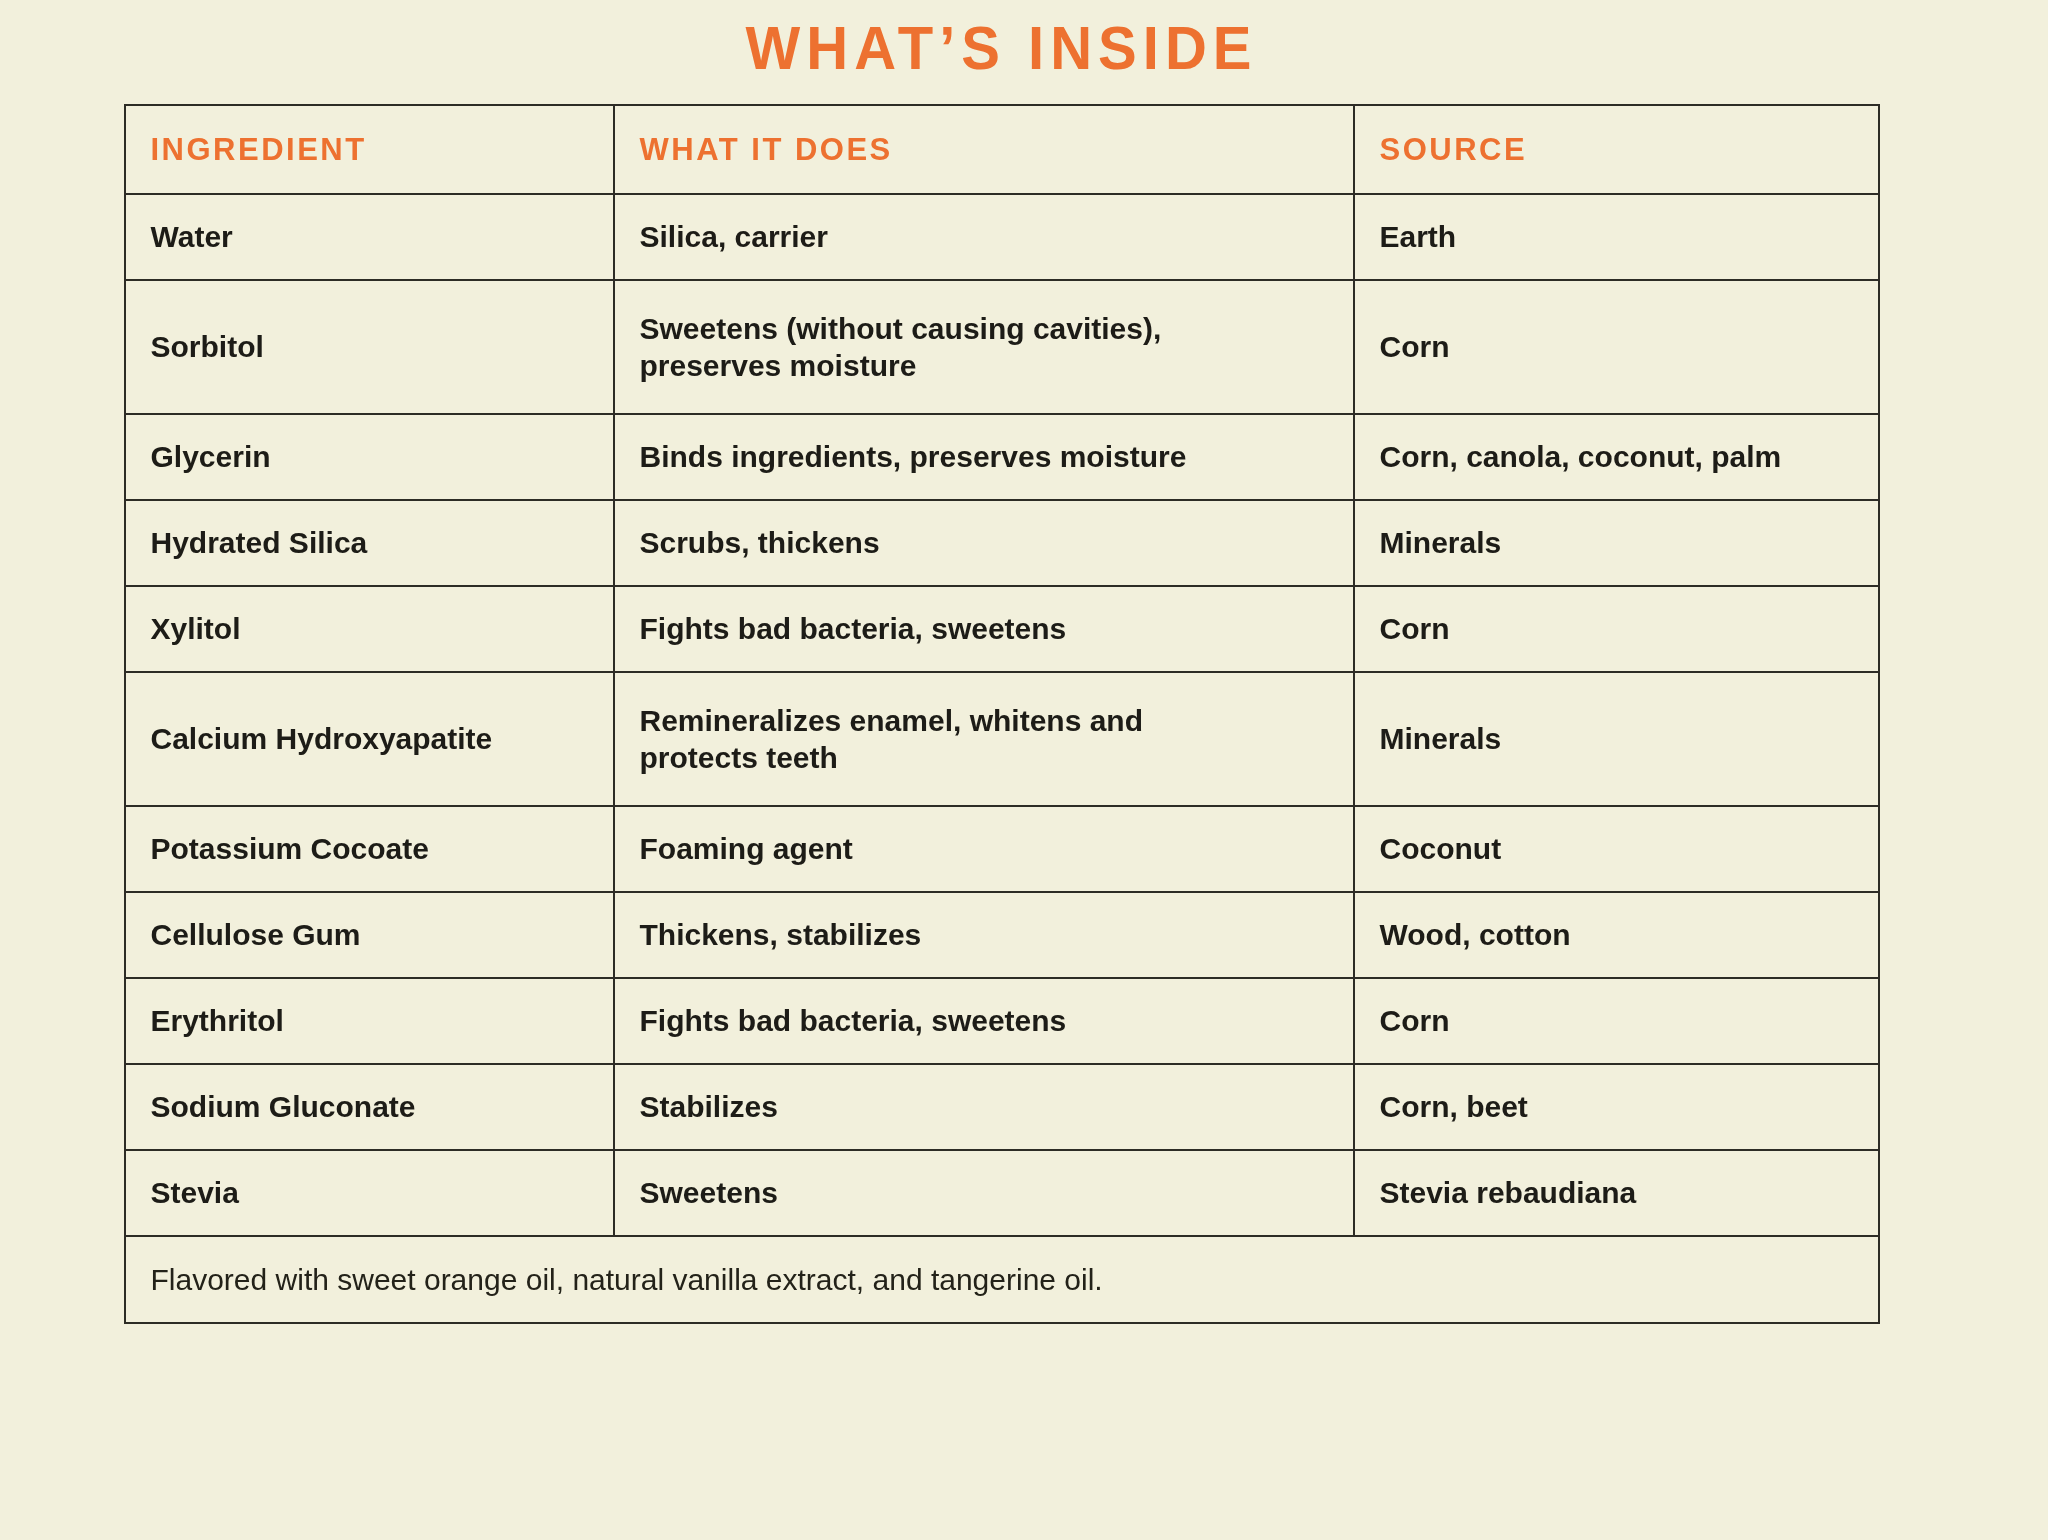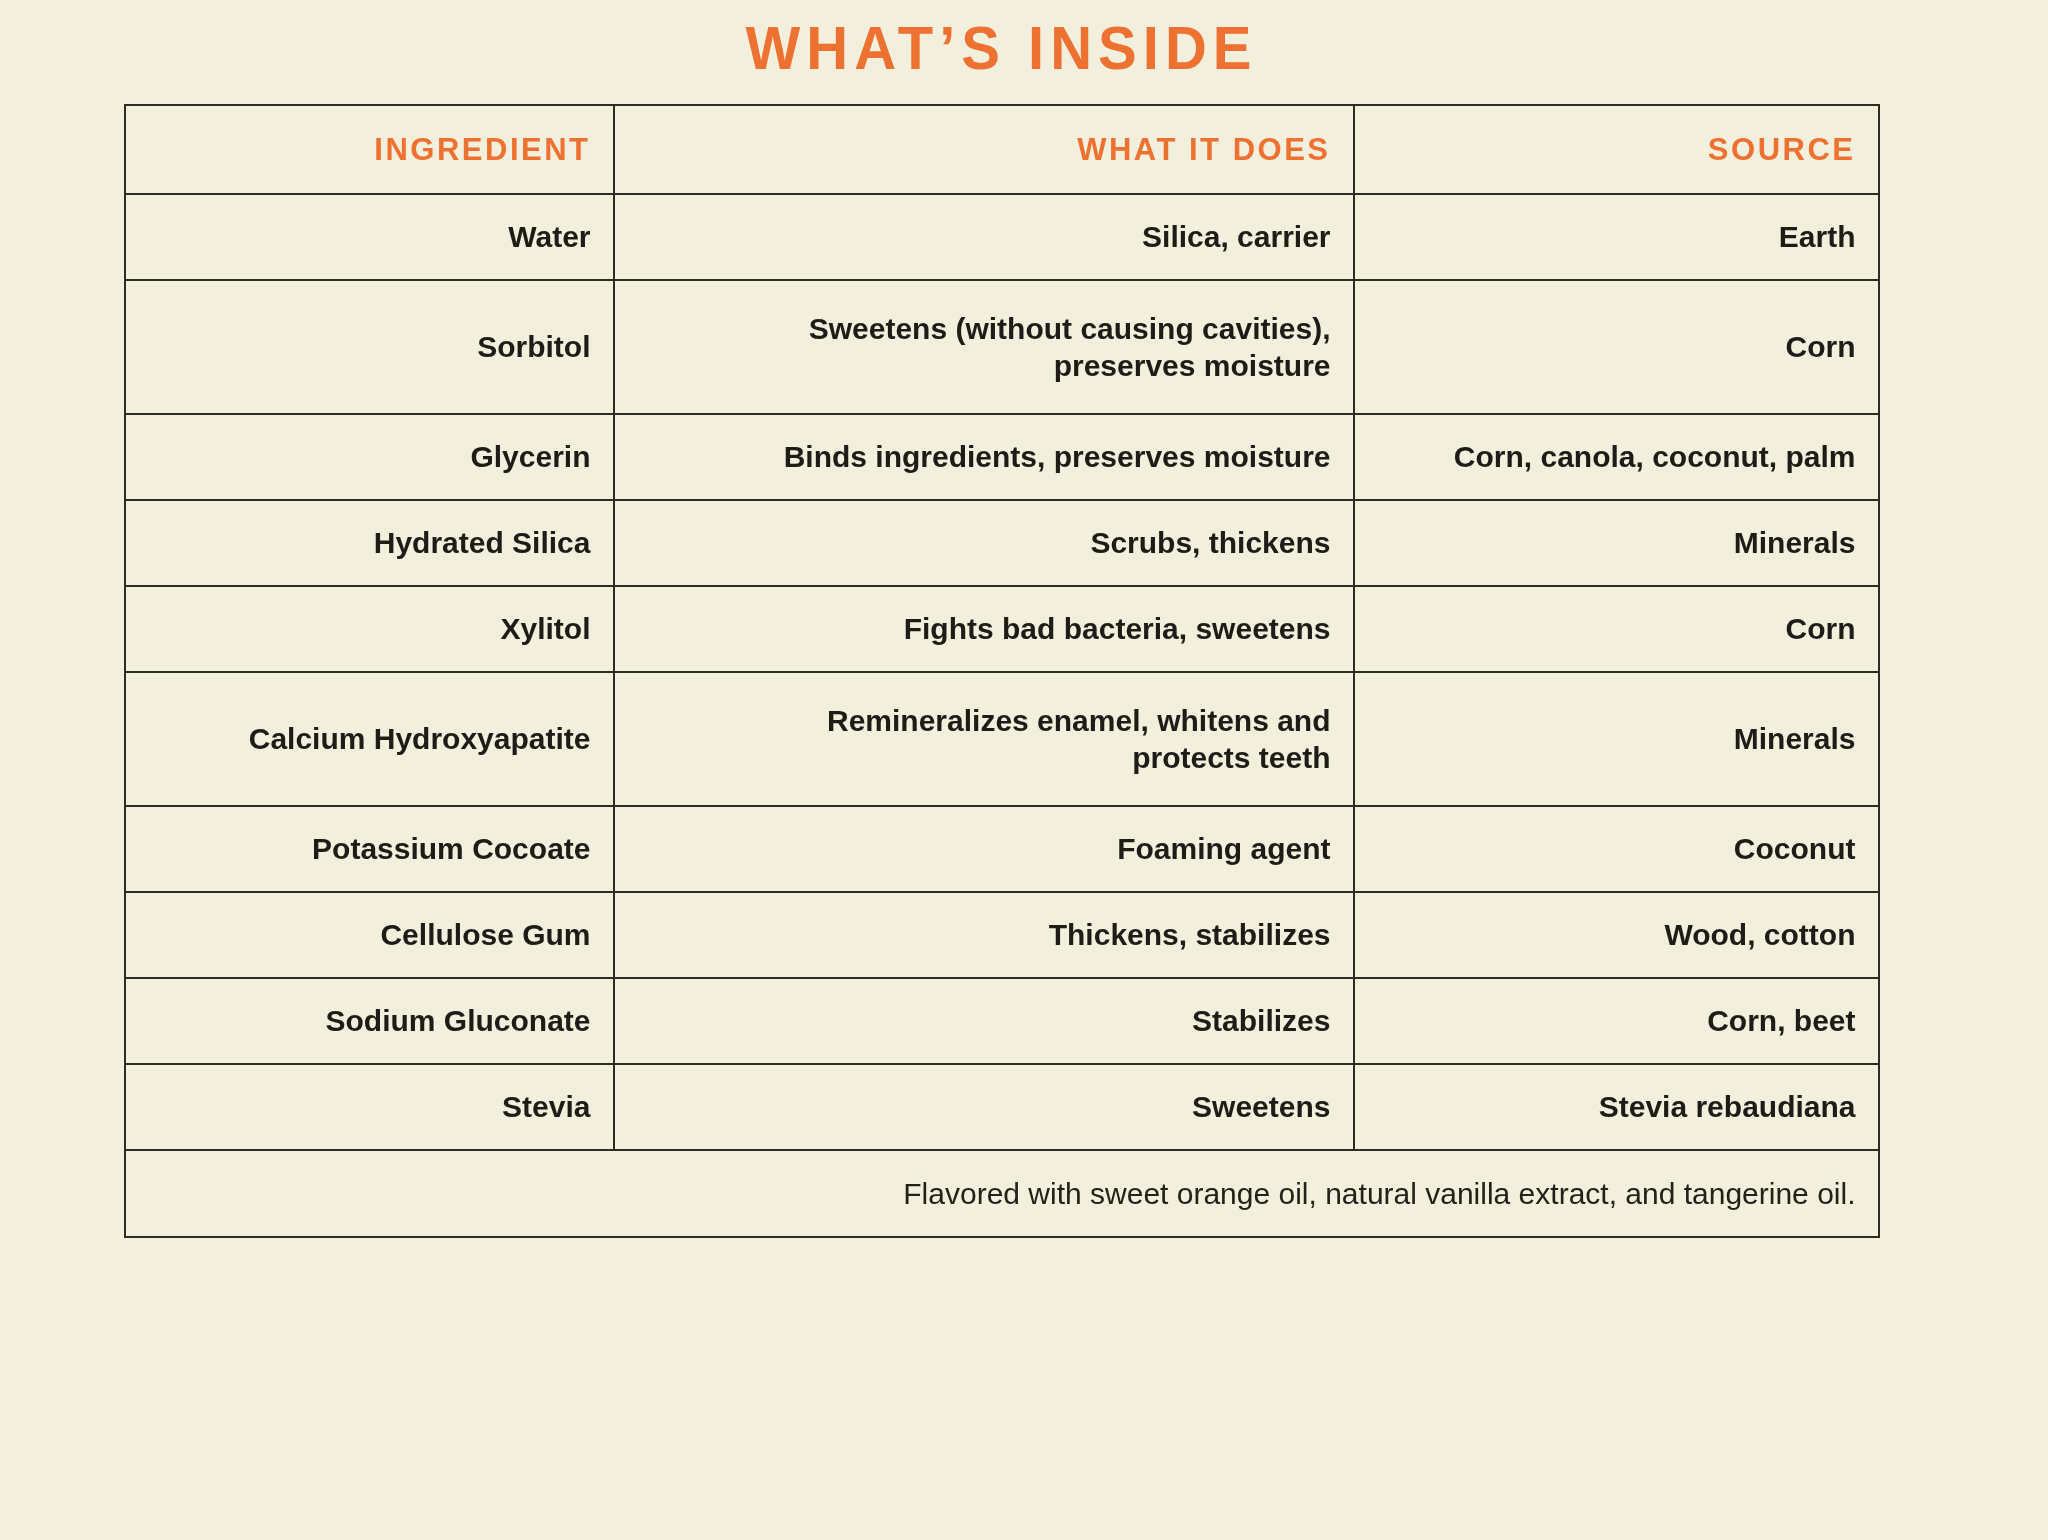--- a/index.html
+++ b/index.html
@@ -33,21 +33,21 @@
     margin: 28px auto 0 auto;
     background: #f2f0dc;
   }
   table.ingredients col.c1 { width: 489px; }
   table.ingredients col.c2 { width: 740px; }
   table.ingredients col.c3 { width: 525px; }
   th, td {
     border: 2px solid #2d2c25;
     padding: 10px 22px 10px 25px;
     vertical-align: middle;
-    text-align: right;
+    text-align: left;
     box-sizing: border-box;
     overflow: hidden;
   }
   th {
     color: #ed7130;
     font-size: 31px;
     font-weight: 700;
     letter-spacing: 2.5px;
     height: 89px;
   }
@@ -124,20 +124,25 @@
         <td>Potassium Cocoate</td>
         <td>Foaming agent</td>
         <td>Coconut</td>
       </tr>
       <tr>
         <td>Cellulose Gum</td>
         <td>Thickens, stabilizes</td>
         <td>Wood, cotton</td>
       </tr>
       <tr>
+        <td>Erythritol</td>
+        <td>Fights bad bacteria, sweetens</td>
+        <td>Corn</td>
+      </tr>
+      <tr>
         <td>Sodium Gluconate</td>
         <td>Stabilizes</td>
         <td>Corn, beet</td>
       </tr>
       <tr>
         <td>Stevia</td>
         <td>Sweetens</td>
         <td>Stevia rebaudiana</td>
       </tr>
       <tr>

